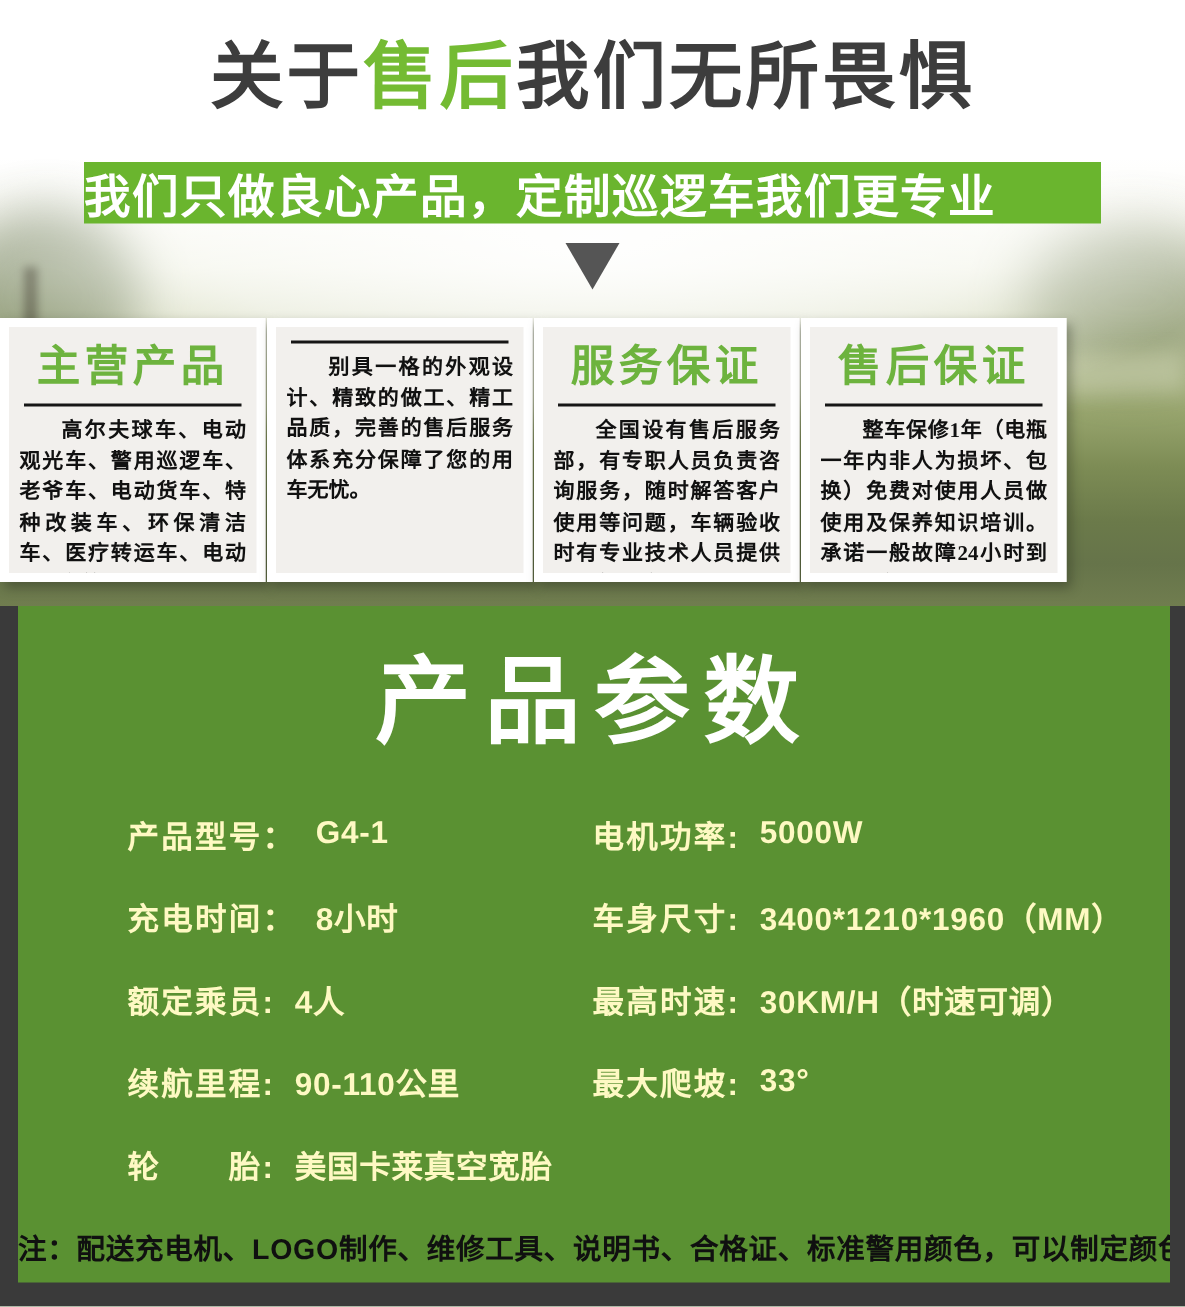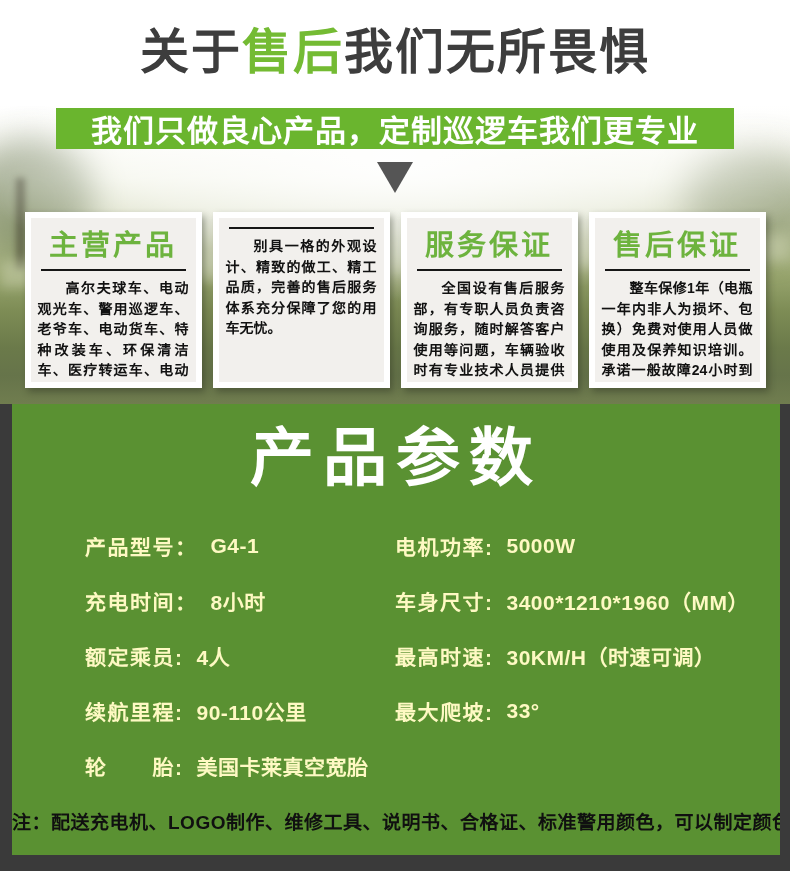--- a/index.html
+++ b/index.html
@@ -44,34 +44,34 @@
   .main-title {
     margin:0; padding-top:8px; text-align:center;
     font-size:49px; line-height:88px; font-weight:bold;
     letter-spacing:2px; color:#3d3d3d; white-space:nowrap;
   }
   .main-title .hl { color:#74bb33; }
 
   .sub-banner {
     width:678px; height:41px; margin:12px auto 0;
     background:#6ab52e; color:#ffffff;
-    display:flex; align-items:center; justify-content:center;
+    display:flex; align-items:center; 
     font-size:31px; font-weight:bold; letter-spacing:1px; white-space:nowrap;
   }
 
   .down-arrow {
     width:0; height:0; margin:13px auto 0;
     border-left:18px solid transparent; border-right:18px solid transparent;
     border-top:31px solid #555555;
   }
 
   
   .cards-row {
     position:absolute; z-index:3; left:0; right:0; top:212px;
-    display:flex; justify-content:center; gap:11px;
+    display:flex; gap:1px;font-family:Liberation Serif, serif;
   }
   .card {
     width:177px; height:176px; box-sizing:border-box;
     background:#f2f0ed; border:6px solid #ffffff;
     box-shadow:3px 4px 7px rgba(35,40,25,.38);
     overflow:hidden;
   }
   .card-title {
     margin:13px 0 0; text-align:center; line-height:1;
     font-size:29px; font-weight:bold; letter-spacing:3px; color:#6db33e;
@@ -85,21 +85,21 @@
     line-height:20.5px; text-align:justify; text-indent:2em;
   }
 
   
   .specs-section {
     height:467px; background:#3a3a3a; box-sizing:border-box;
     padding:0 10px 0 12px;
   }
   .specs-panel { height:451px; background:#5a9132; overflow:hidden; }
   .specs-title {
-    margin:0; padding-top:22px; text-align:center; line-height:1;
+    margin:10px; padding-top:22px; text-align:center; line-height:1;
     font-size:64px; font-weight:bold; letter-spacing:9px; color:#ffffff;
     white-space:nowrap;
   }
   .specs-grid {
     margin-top:28px; padding-left:73px;
     display:grid; grid-template-columns:310px auto;
   }
   .spec-cell {
     height:55px; display:flex; align-items:center; white-space:nowrap;
     color:#fef9c3; font-weight:bold; font-size:21px; letter-spacing:1.5px;

